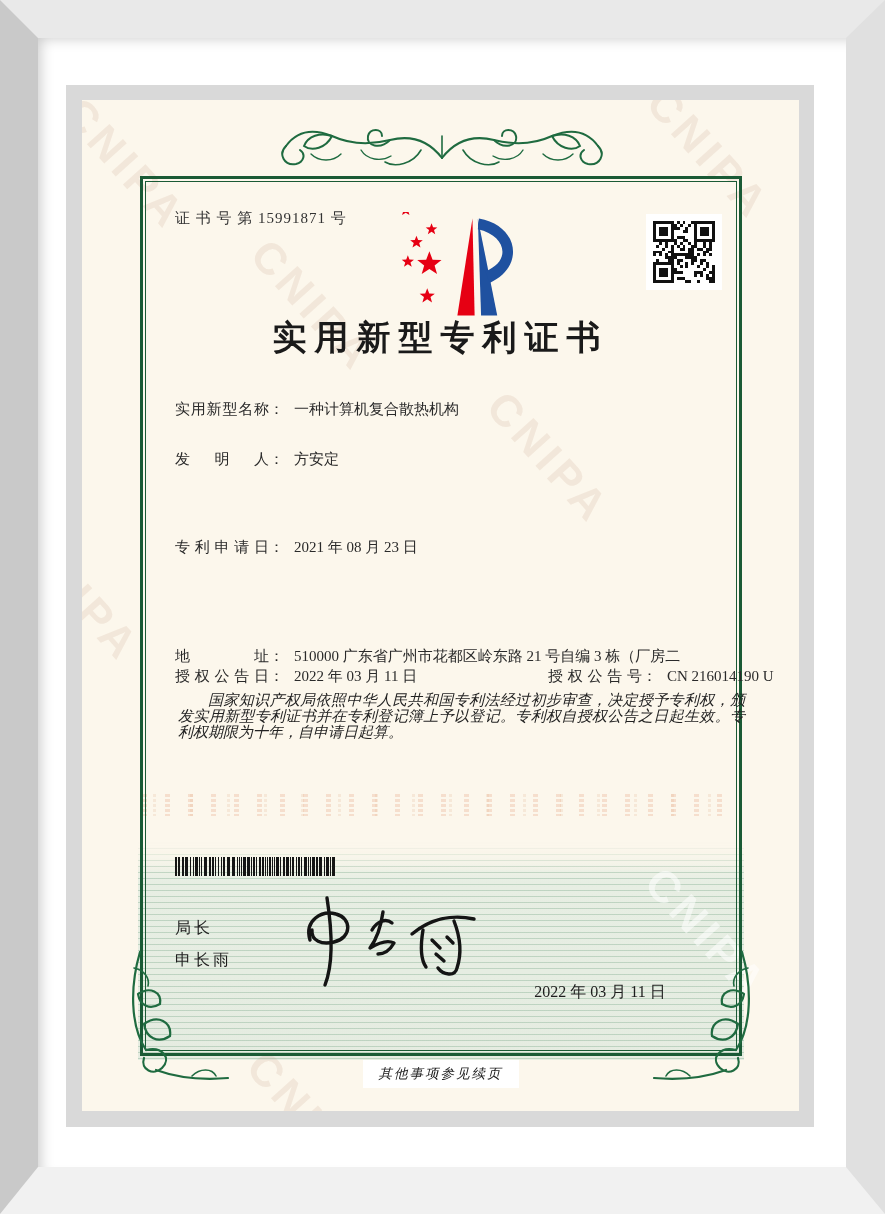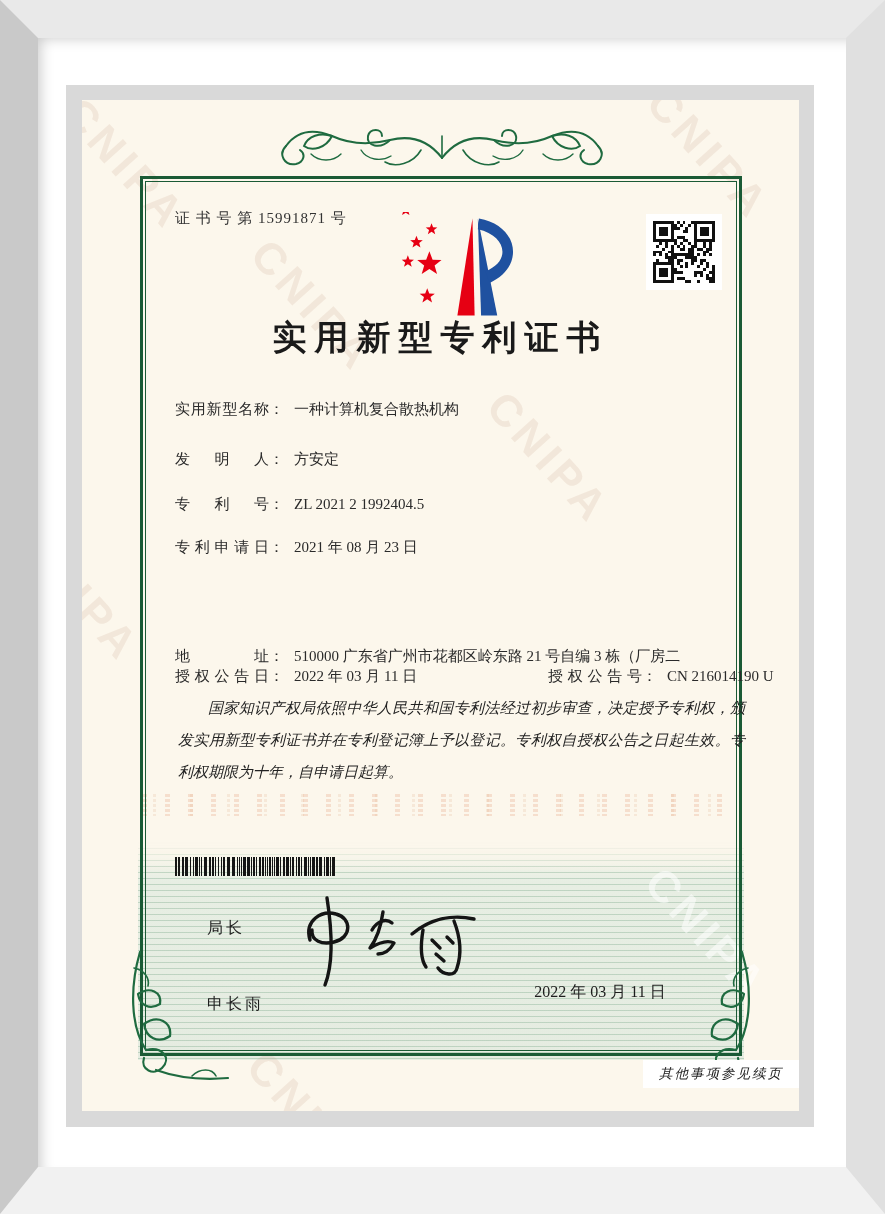--- a/index.html
+++ b/index.html
@@ -51,34 +51,34 @@
   .title { left:0; top:215px; width:717px; text-align:center; font-size:34px; font-weight:bold;
            letter-spacing:8px; color:#1a1a1a; }
 
   .frow { left:93px; font-size:15px; color:#2a2a2a; white-space:nowrap; }
   .flabel { display:inline-block; width:94px; text-align:justify; text-align-last:justify; }
   .fcolon { display:inline-block; }
   .fvalue { display:inline-block; margin-left:10px; }
   .addr2 { left:197px; font-size:15.5px; color:#2a2a2a; }
   .grant2 { left:373px; }
 
-  .bodytext { left:96px; top:592px; width:567px; font-size:15px; line-height:32px;
+  .bodytext { left:96px; top:592px; width:567px; font-size:15px; line-height:16px;
               text-align:justify; color:#222; font-style:italic; }
   .bodytext p { text-indent:2em; }
 
   .barcode { left:93px; top:757px; width:166px; height:19px; font-size:0; }
   .barcode i { display:inline-block; height:100%; background:#151515; }
 
   .signer { left:93px; font-size:16px; font-family:"Liberation Sans","DejaVu Sans",sans-serif;
-            color:#1d1d1d; letter-spacing:3px;margin-left:32px; }
+            color:#1d1d1d; letter-spacing:3px; }
   .signature { left:198px; top:788px; }
 
   .issuedate { left:428px; top:882px; width:180px; text-align:center; font-size:16px; color:#1d1d1d; }
   .pageinfo { left:0; top:931px; width:867px; text-align:right; font-size:13px; color:#be185d; }
-  .footnote { left:0; top:960px; width:717px; text-align:right; }
+  .footnote { left:0; top:960px; width:717px; text-align:center; }
   .footnote span { display:inline-block; background:#ffffff; padding:5px 16px; font-size:13.5px;
                    font-style:italic; color:#222; letter-spacing:2px; }
 
   
   .logo { position:absolute; left:300px; top:112px; z-index:5; }
   .qr { position:absolute; left:564px; top:114px; width:76px; height:76px; background:#fff;
         z-index:5; display:flex; align-items:center; justify-content:center; }
 </style>
 </head>
 <body>
@@ -295,44 +295,41 @@
     </div>
 
     <div class="txt title">实用新型专利证书</div>
 
     <div class="txt frow" style="top:300px;">
       <span class="flabel">实用新型名称</span><span class="fcolon">：</span><span class="fvalue">一种计算机复合散热机构</span>
     </div>
     <div class="txt frow" style="top:350px;">
       <span class="flabel">发明人</span><span class="fcolon">：</span><span class="fvalue">方安定</span>
     </div>
-    <div class="txt frow" style="top:395px;">
-      <span class="flabel">专利号</span><span class="fcolon">：</span><span class="fvalue">ZL 2021 2 1992404.5</span>
-    </div>
     <div class="txt frow" style="top:438px;">
       <span class="flabel">专利申请日</span><span class="fcolon">：</span><span class="fvalue">2021 年 08 月 23 日</span>
     </div>
     <div class="txt frow" style="top:523px;margin-top:24px;">
       <span class="flabel">地址</span><span class="fcolon">：</span><span class="fvalue">510000 广东省广州市花都区岭东路 21 号自编 3 栋（厂房二</span>
     </div>
     <div class="txt frow" style="top:567px;">
       <span class="flabel">授权公告日</span><span class="fcolon">：</span><span class="fvalue">2022 年 03 月 11 日</span>
       <span class="grant2" style="position:absolute;">
         <span class="flabel">授权公告号</span><span class="fcolon">：</span><span class="fvalue">CN 216014190 U</span>
       </span>
     </div>
 
     <div class="txt bodytext">
       <p>国家知识产权局依照中华人民共和国专利法经过初步审查，决定授予专利权，颁发实用新型专利证书并在专利登记簿上予以登记。专利权自授权公告之日起生效。专利权期限为十年，自申请日起算。</p>
     </div>
 
     <div class="txt barcode" id="barcode"><i style="width:2px;margin-right:1px"></i><i style="width:2px;margin-right:2px"></i><i style="width:2px;margin-right:1px"></i><i style="width:3px;margin-right:2px"></i><i style="width:1px;margin-right:2px"></i><i style="width:1px;margin-right:1px"></i><i style="width:3px;margin-right:1px"></i><i style="width:1px;margin-right:1px"></i><i style="width:1px;margin-right:2px"></i><i style="width:3px;margin-right:2px"></i><i style="width:2px;margin-right:1px"></i><i style="width:2px;margin-right:1px"></i><i style="width:1px;margin-right:2px"></i><i style="width:1px;margin-right:2px"></i><i style="width:1px;margin-right:1px"></i><i style="width:2px;margin-right:2px"></i><i style="width:3px;margin-right:2px"></i><i style="width:3px;margin-right:2px"></i><i style="width:1px;margin-right:1px"></i><i style="width:1px;margin-right:1px"></i><i style="width:1px;margin-right:1px"></i><i style="width:3px;margin-right:1px"></i><i style="width:3px;margin-right:1px"></i><i style="width:1px;margin-right:1px"></i><i style="width:2px;margin-right:1px"></i><i style="width:1px;margin-right:2px"></i><i style="width:2px;margin-right:1px"></i><i style="width:2px;margin-right:1px"></i><i style="width:1px;margin-right:1px"></i><i style="width:1px;margin-right:1px"></i><i style="width:2px;margin-right:1px"></i><i style="width:1px;margin-right:1px"></i><i style="width:1px;margin-right:1px"></i><i style="width:3px;margin-right:1px"></i><i style="width:1px;margin-right:2px"></i><i style="width:2px;margin-right:1px"></i><i style="width:3px;margin-right:1px"></i><i style="width:1px;margin-right:1px"></i><i style="width:2px;margin-right:2px"></i><i style="width:1px;margin-right:1px"></i><i style="width:2px;margin-right:1px"></i><i style="width:1px;margin-right:2px"></i><i style="width:3px;margin-right:1px"></i><i style="width:1px;margin-right:1px"></i><i style="width:1px;margin-right:1px"></i><i style="width:3px;margin-right:1px"></i><i style="width:2px;margin-right:1px"></i><i style="width:3px;margin-right:2px"></i><i style="width:1px;margin-right:1px"></i><i style="width:3px;margin-right:1px"></i><i style="width:1px;margin-right:1px"></i><i style="width:3px;margin-right:1px"></i></div>
 
     <div class="txt signer" style="top:818px;">局长</div>
-    <div class="txt signer" style="top:894px;text-align:right;">申长雨</div>
+    <div class="txt signer" style="top:850px;text-align:right;">申长雨</div>
 
     <svg class="txt signature" width="210" height="100" viewBox="0 0 210 100">
       <g fill="none" stroke="#141414" stroke-width="3.4" stroke-linecap="round" stroke-linejoin="round">
         <path d="M30,52 C24,32 42,22 56,26 C72,30 72,50 54,54 C42,57 31,53 32,42"></path>
         <path d="M47,10 C52,42 54,74 45,97"></path>
         <path d="M92,42 C97,33 106,30 112,35"></path>
         <path d="M103,24 C101,38 96,52 90,60 C100,54 108,52 114,55 C110,62 104,66 98,66"></path>
         <path d="M132,46 C150,31 172,26 194,31"></path>
         <path d="M143,42 C140,60 141,72 146,79"></path>
         <path d="M174,33 C181,51 181,68 177,80 C175,89 163,87 158,80"></path>

